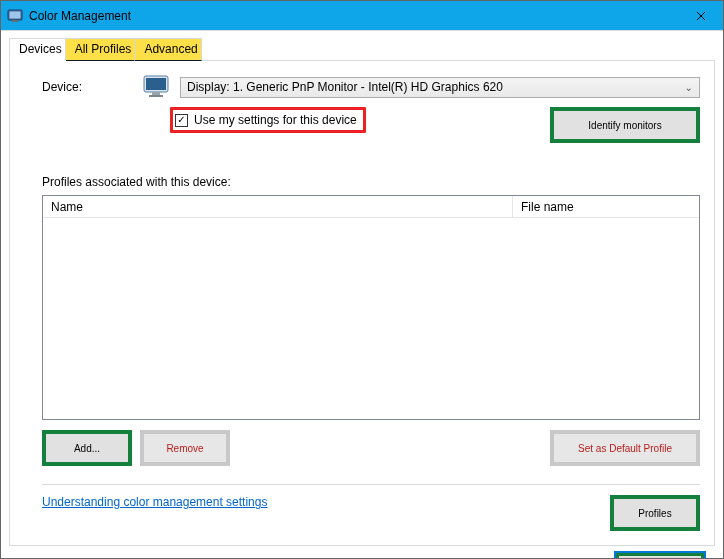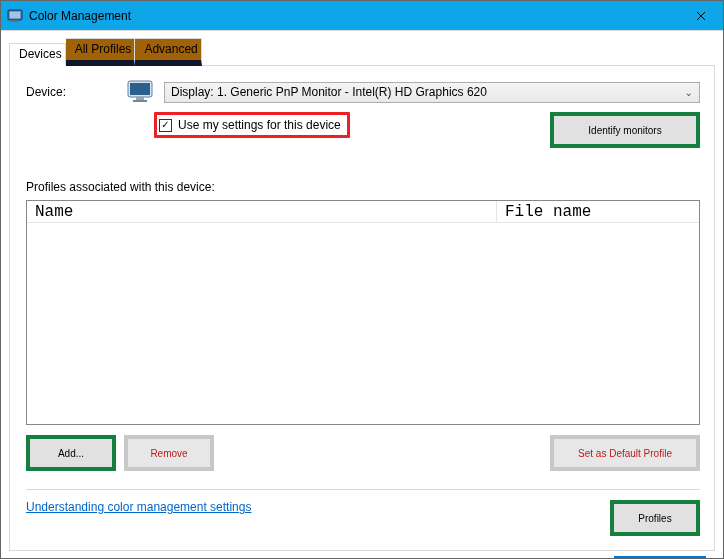--- a/index.html
+++ b/index.html
@@ -49,31 +49,31 @@
   .tab {
     padding: 3px 3px 4px 9px;
     border: 1px solid #d9d9d9;
     background: #ffffff;
     margin-right: 0;
     position: relative;
     top: 1px;
     cursor: default;
   }
   .tab.inactive {
-    background: #a16207;
-    border-bottom: 6px solid #0f172a;
+    background: #fde047;
+    border-bottom: 1px solid #0f172a;
   }
   .tab.active {
     background: #ffffff;
     border-bottom: 1px solid #ffffff;
   }
   .tab + .tab { border-left: none; }
   .tab-panel {
     border: 1px solid #d9d9d9;
-    padding: 14px 14px 14px 16px;
+    padding: 14px 14px 14px 32px;
     min-height: 444px;
     position: relative;
   }
   .row1 {
     display: flex;
     align-items: center;
     gap: 10px;
   }
   .device-label { width: 90px; }
   .monitor-icon { width: 28px; display:flex; justify-content:center; }
@@ -151,22 +151,21 @@
     height: 22px;
     align-items: center;
     background: #ffffff;
     border-bottom: 1px solid #e5e5e5;
   }
   .col {
     padding: 0 8px;
     border-right: 1px solid #e5e5e5;
     height: 100%;
     display:flex; align-items:center;
-    font-size: 16px;
-    font-family: Liberation Mono, monospace;
+    font-size: 12px;
   }
   .col.name { flex: 0 0 470px; }
   .col.file { flex: 1; border-right: none; }
 
   .buttons-row {
     display: flex;
     gap: 8px;
     margin-top: 10px;
     justify-content: center;
   }

